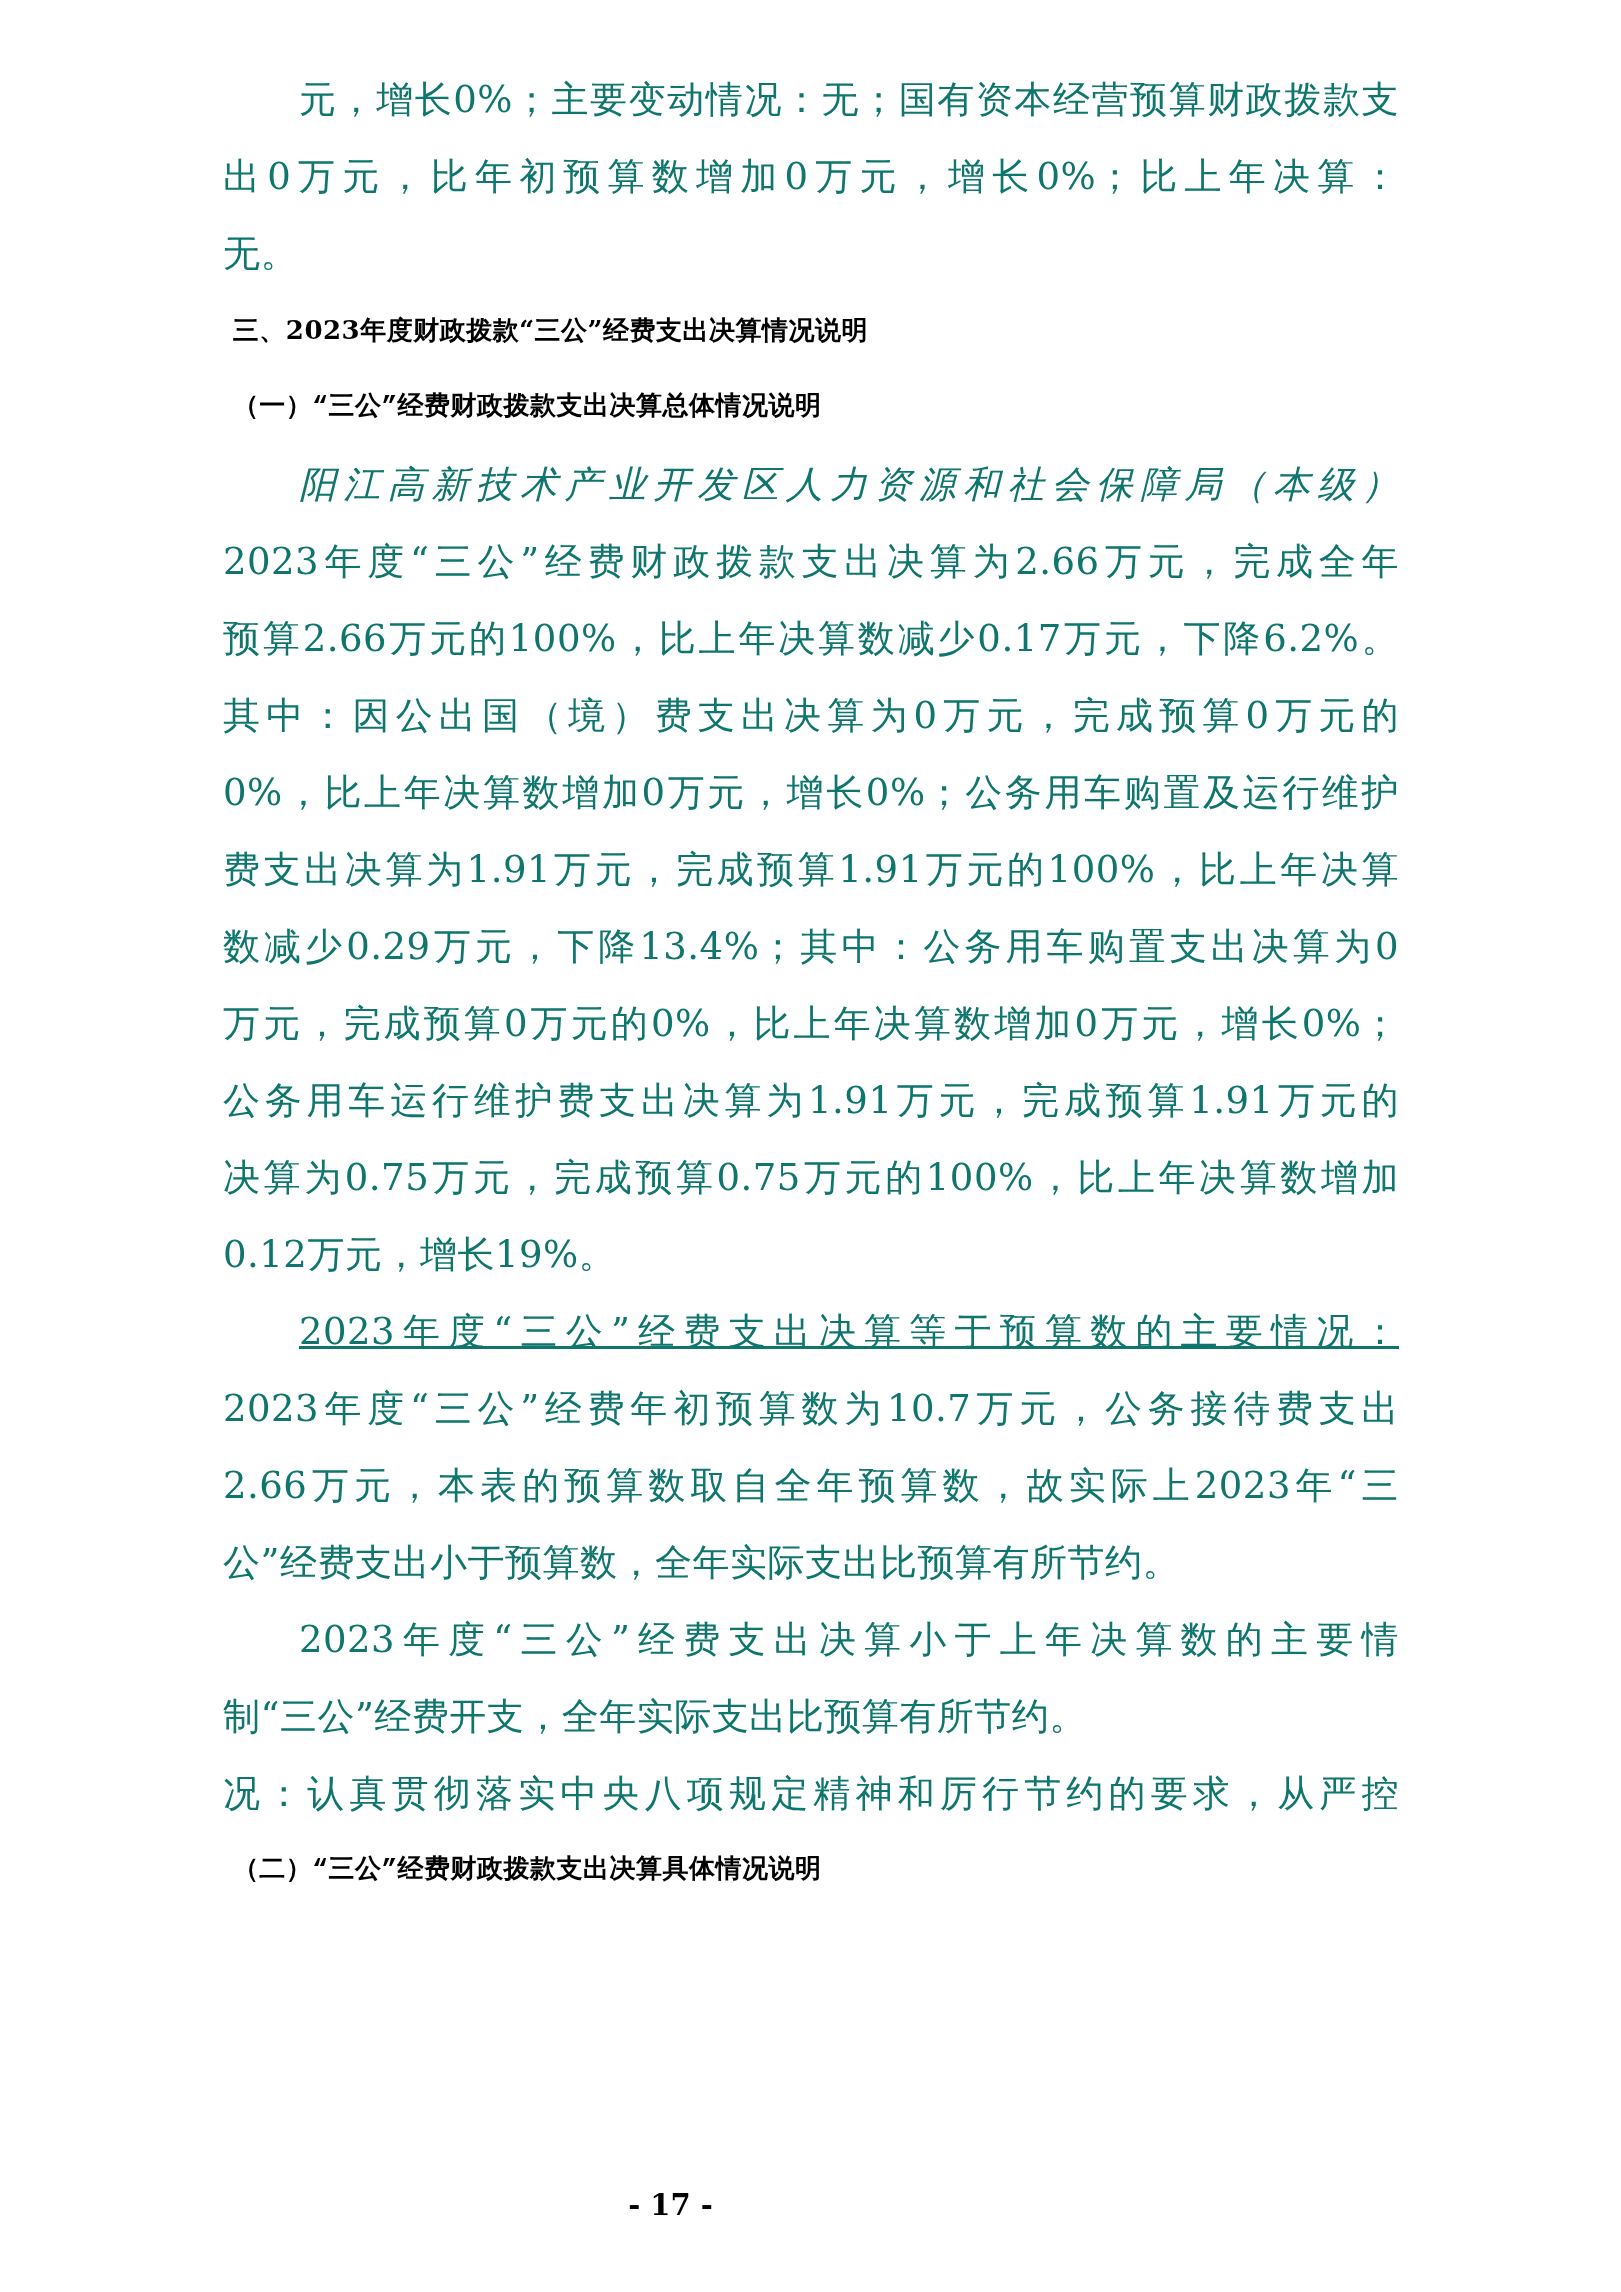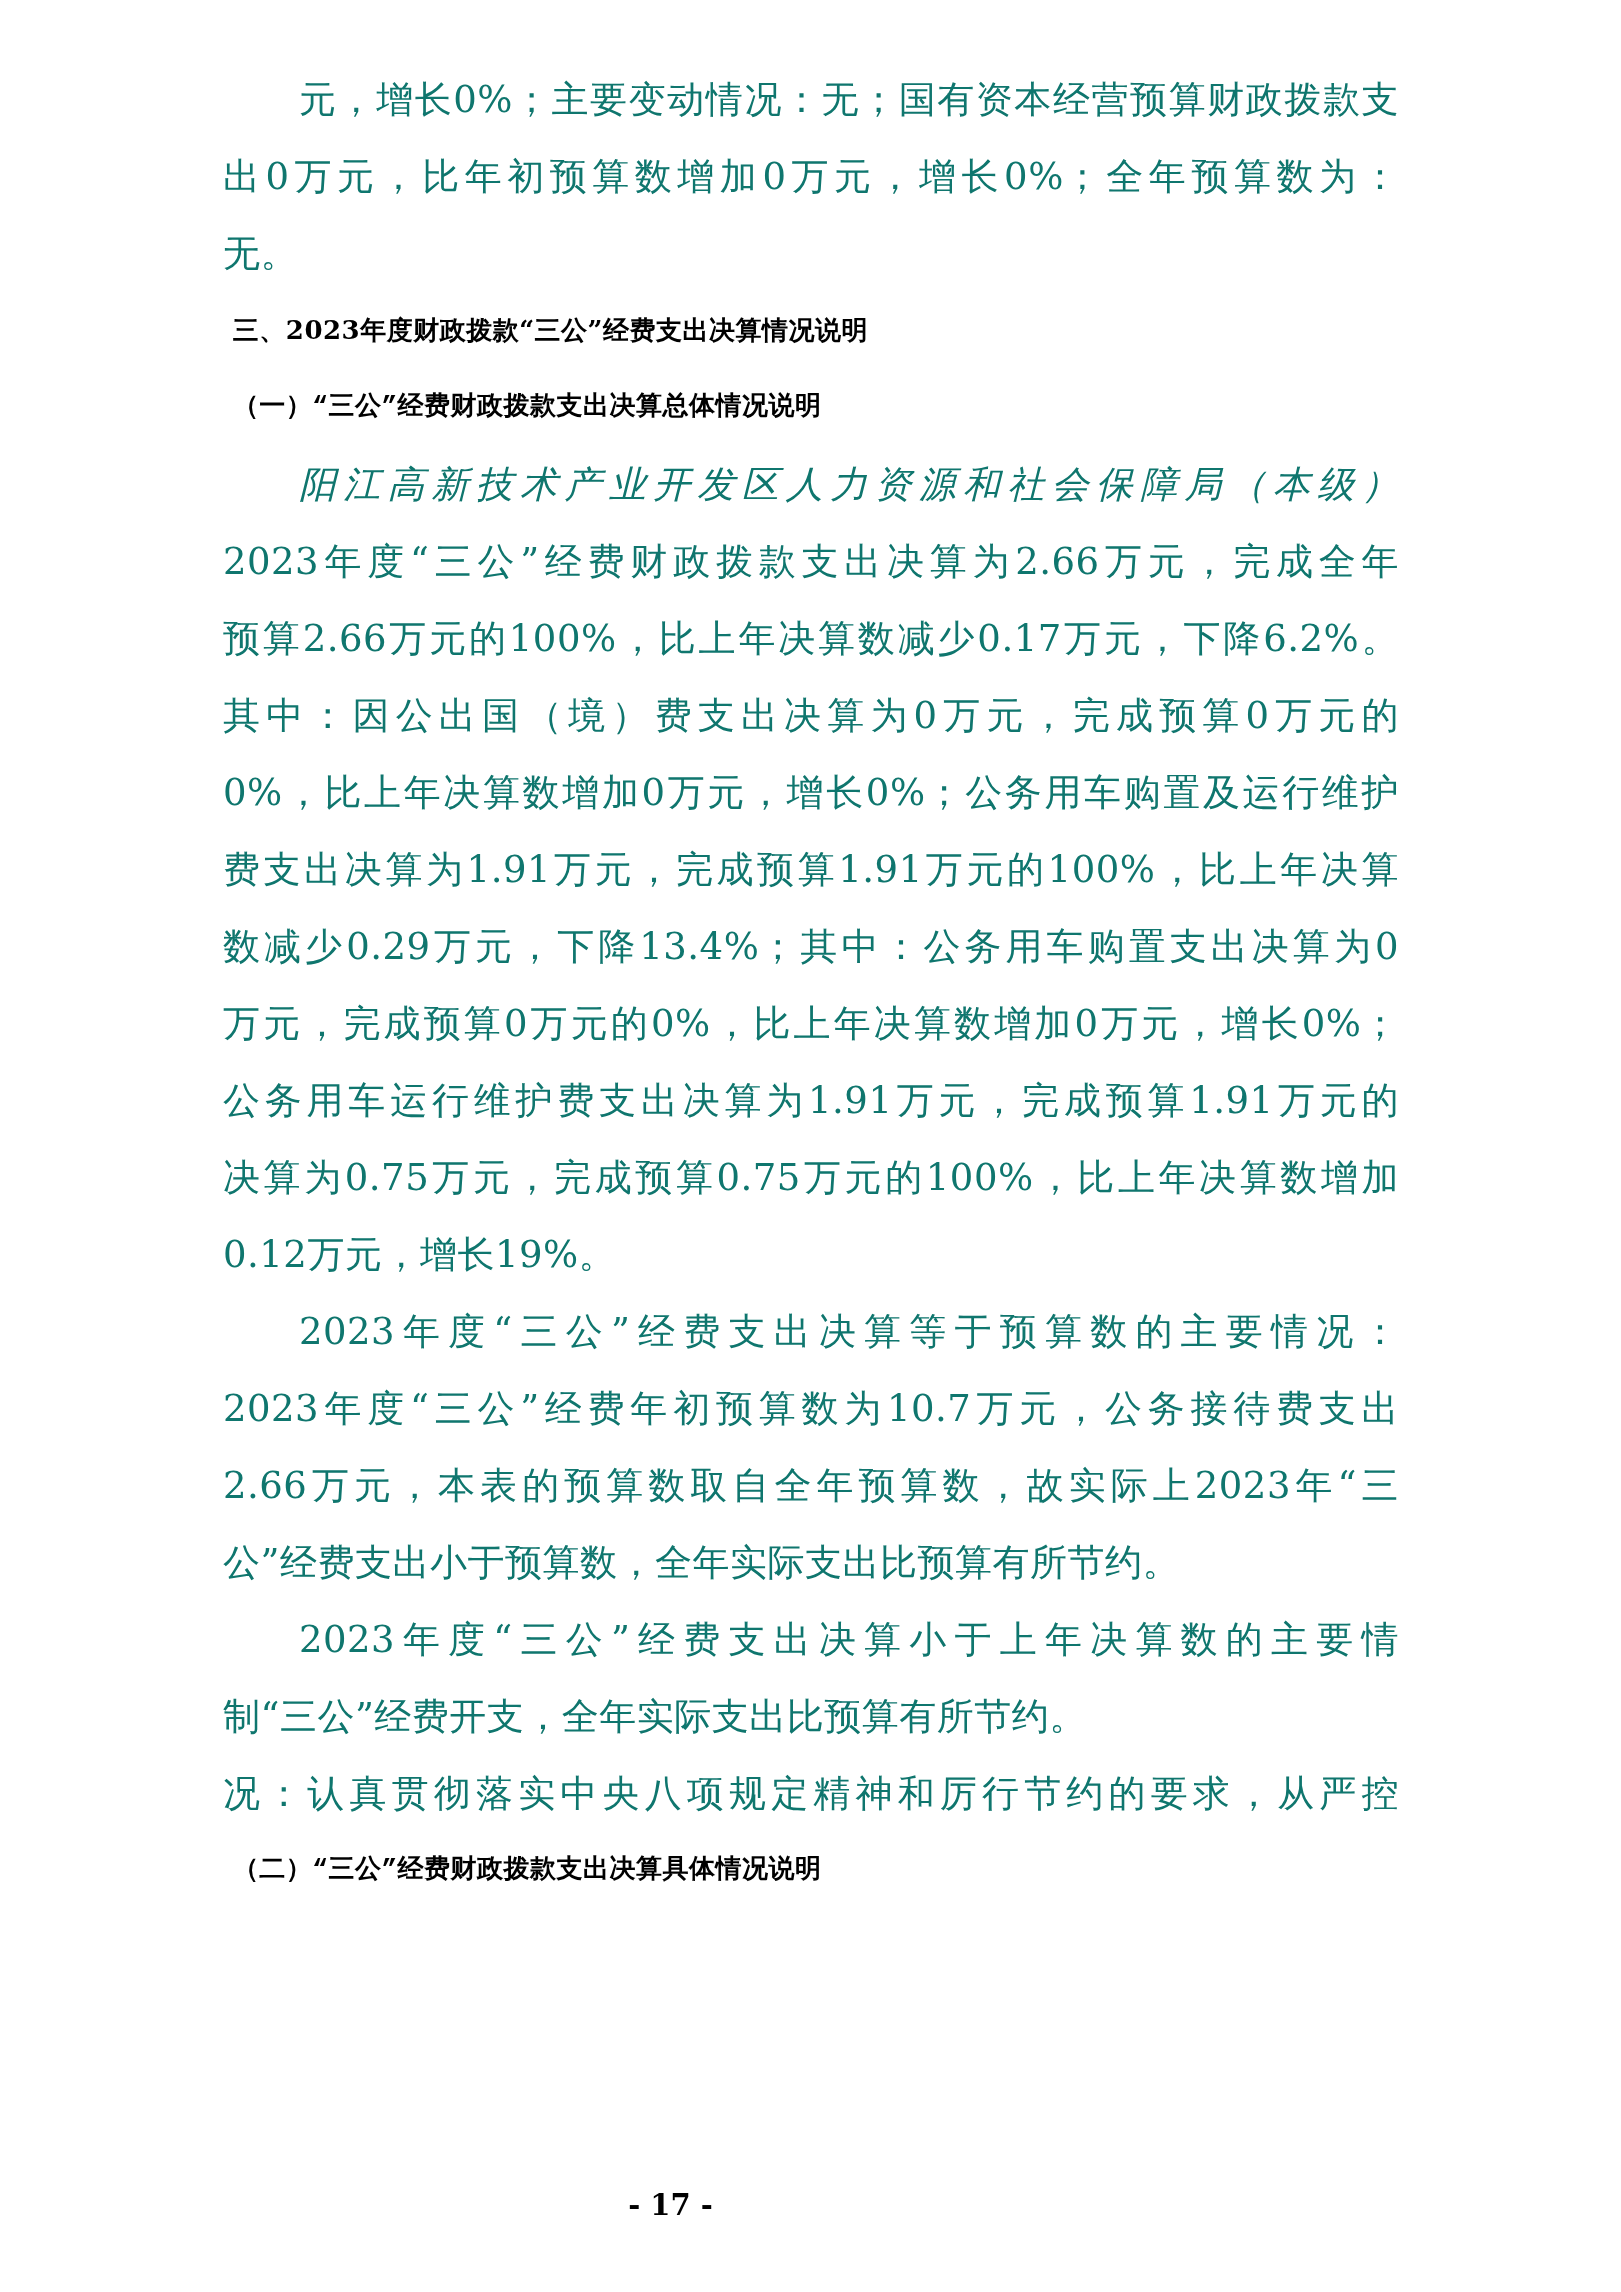--- a/index.html
+++ b/index.html
@@ -74,21 +74,21 @@
   }
 </style>
 </head>
 <body>
 
 <div class="page">
   <div class="content">
 
     <div>
       <div class="line just" style="text-indent: 76px;">元，增长0%；主要变动情况：无；国有资本经营预算财政拨款支</div>
-      <div class="line just">出0万元，比年初预算数增加0万元，增长0%；全年预算数为：</div>
+      <div class="line just">出0万元，比年初预算数增加0万元，增长0%；比上年决算：</div>
       <div class="line just last">无。</div>
     </div>
 
     <div class="heading h-main">三、2023年度财政拨款“三公”经费支出决算情况说明</div>
 
     <div class="heading h-sub">（一）“三公”经费财政拨款支出决算总体情况说明</div>
 
     <div>
       <div class="line just" style="text-indent: 76px; font-style: italic;">阳江高新技术产业开发区人力资源和社会保障局（本级）</div>
       <div class="line just">2023年度“三公”经费财政拨款支出决算为2.66万元，完成全年</div>
@@ -97,21 +97,21 @@
       <div class="line just">0%，比上年决算数增加0万元，增长0%；公务用车购置及运行维护</div>
       <div class="line just">费支出决算为1.91万元，完成预算1.91万元的100%，比上年决算</div>
       <div class="line just">数减少0.29万元，下降13.4%；其中：公务用车购置支出决算为0</div>
       <div class="line just">万元，完成预算0万元的0%，比上年决算数增加0万元，增长0%；</div>
       <div class="line just">公务用车运行维护费支出决算为1.91万元，完成预算1.91万元的</div>
       <div class="line just">决算为0.75万元，完成预算0.75万元的100%，比上年决算数增加</div>
       <div class="line just last">0.12万元，增长19%。</div>
     </div>
 
     <div>
-      <div class="line just" style="text-indent: 76px;">2023年度“三公”经费支出决算等于预算数的主要情况：</div>
+      <div class="line just" style="text-indent: 76px; text-decoration: underline;">2023年度“三公”经费支出决算等于预算数的主要情况：</div>
       <div class="line just">2023年度“三公”经费年初预算数为10.7万元，公务接待费支出</div>
       <div class="line just">2.66万元，本表的预算数取自全年预算数，故实际上2023年“三</div>
       <div class="line just last">公”经费支出小于预算数，全年实际支出比预算有所节约。</div>
     </div>
 
     <div>
       <div class="line just" style="text-indent: 76px;">2023年度“三公”经费支出决算小于上年决算数的主要情</div>
       <div class="line just last">制“三公”经费开支，全年实际支出比预算有所节约。</div>
       <div class="line just">况：认真贯彻落实中央八项规定精神和厉行节约的要求，从严控</div>
     </div>

